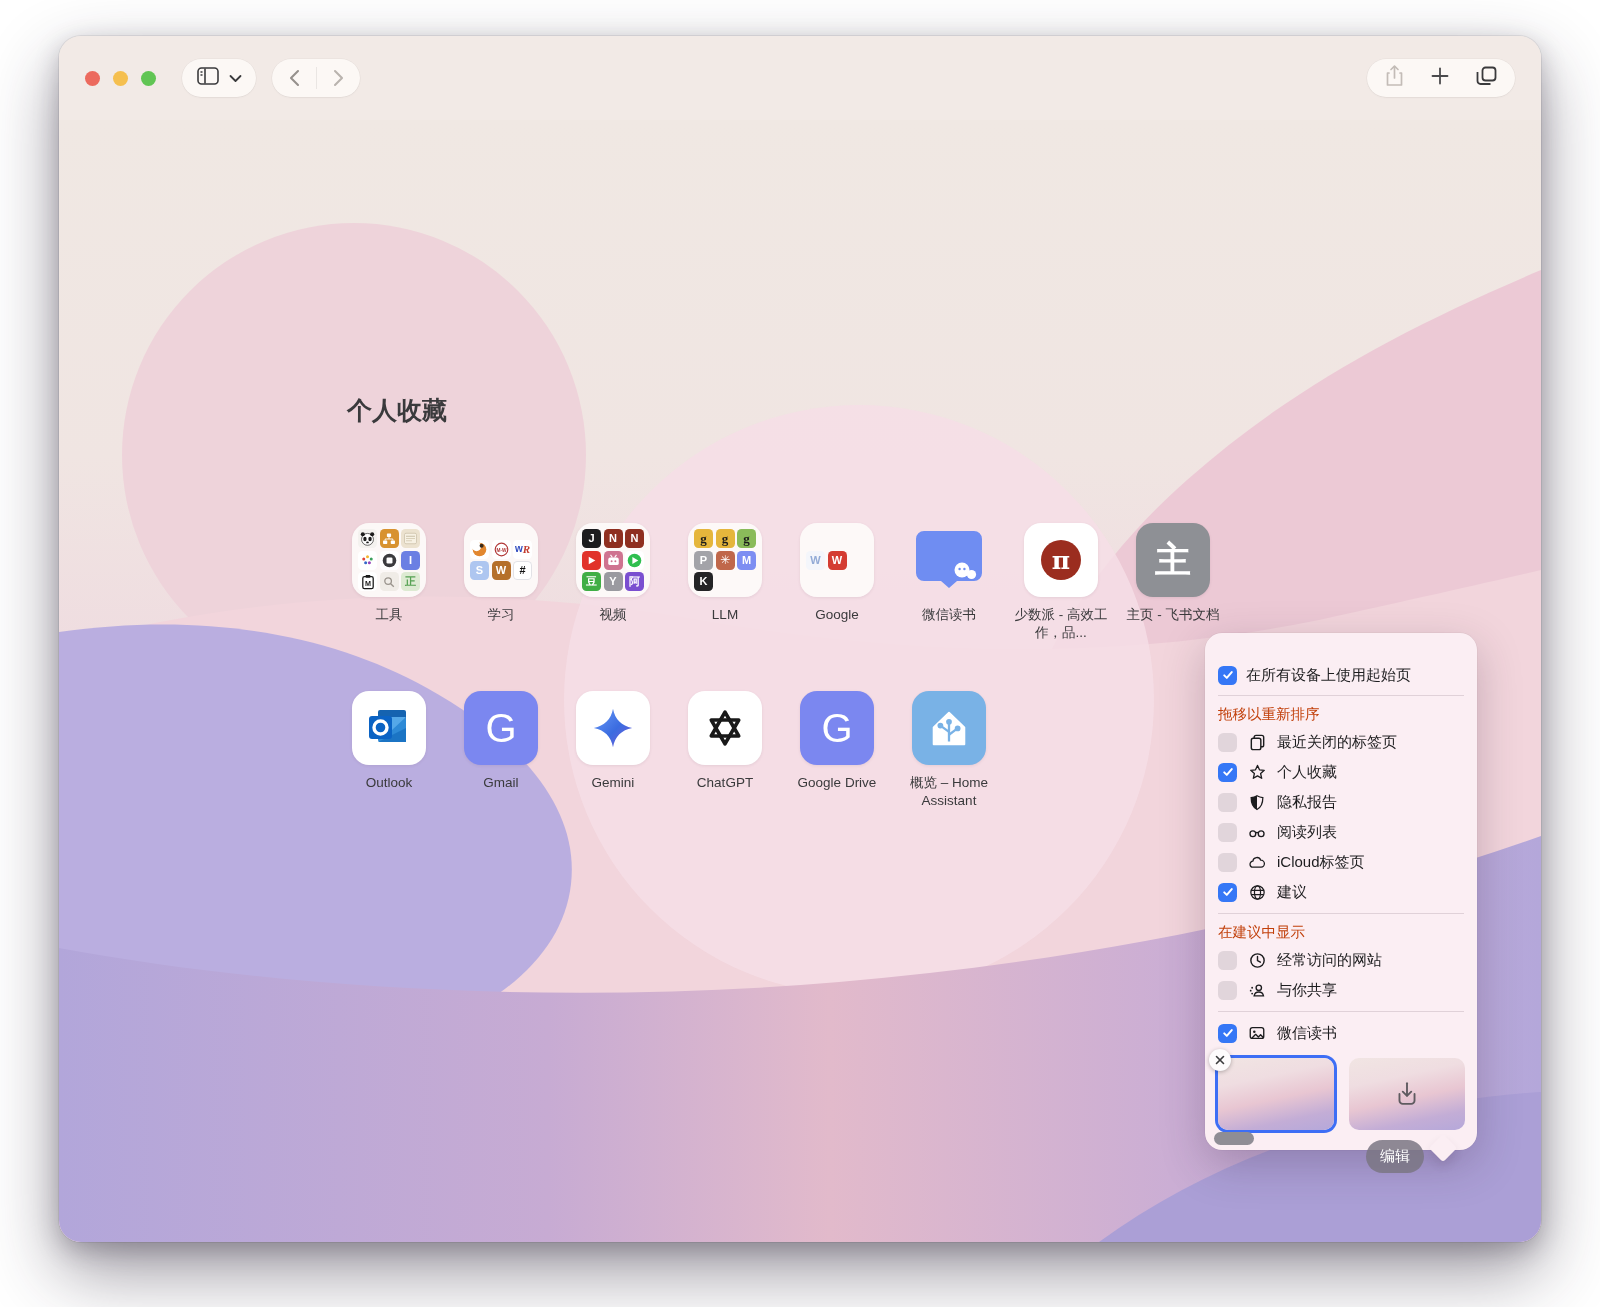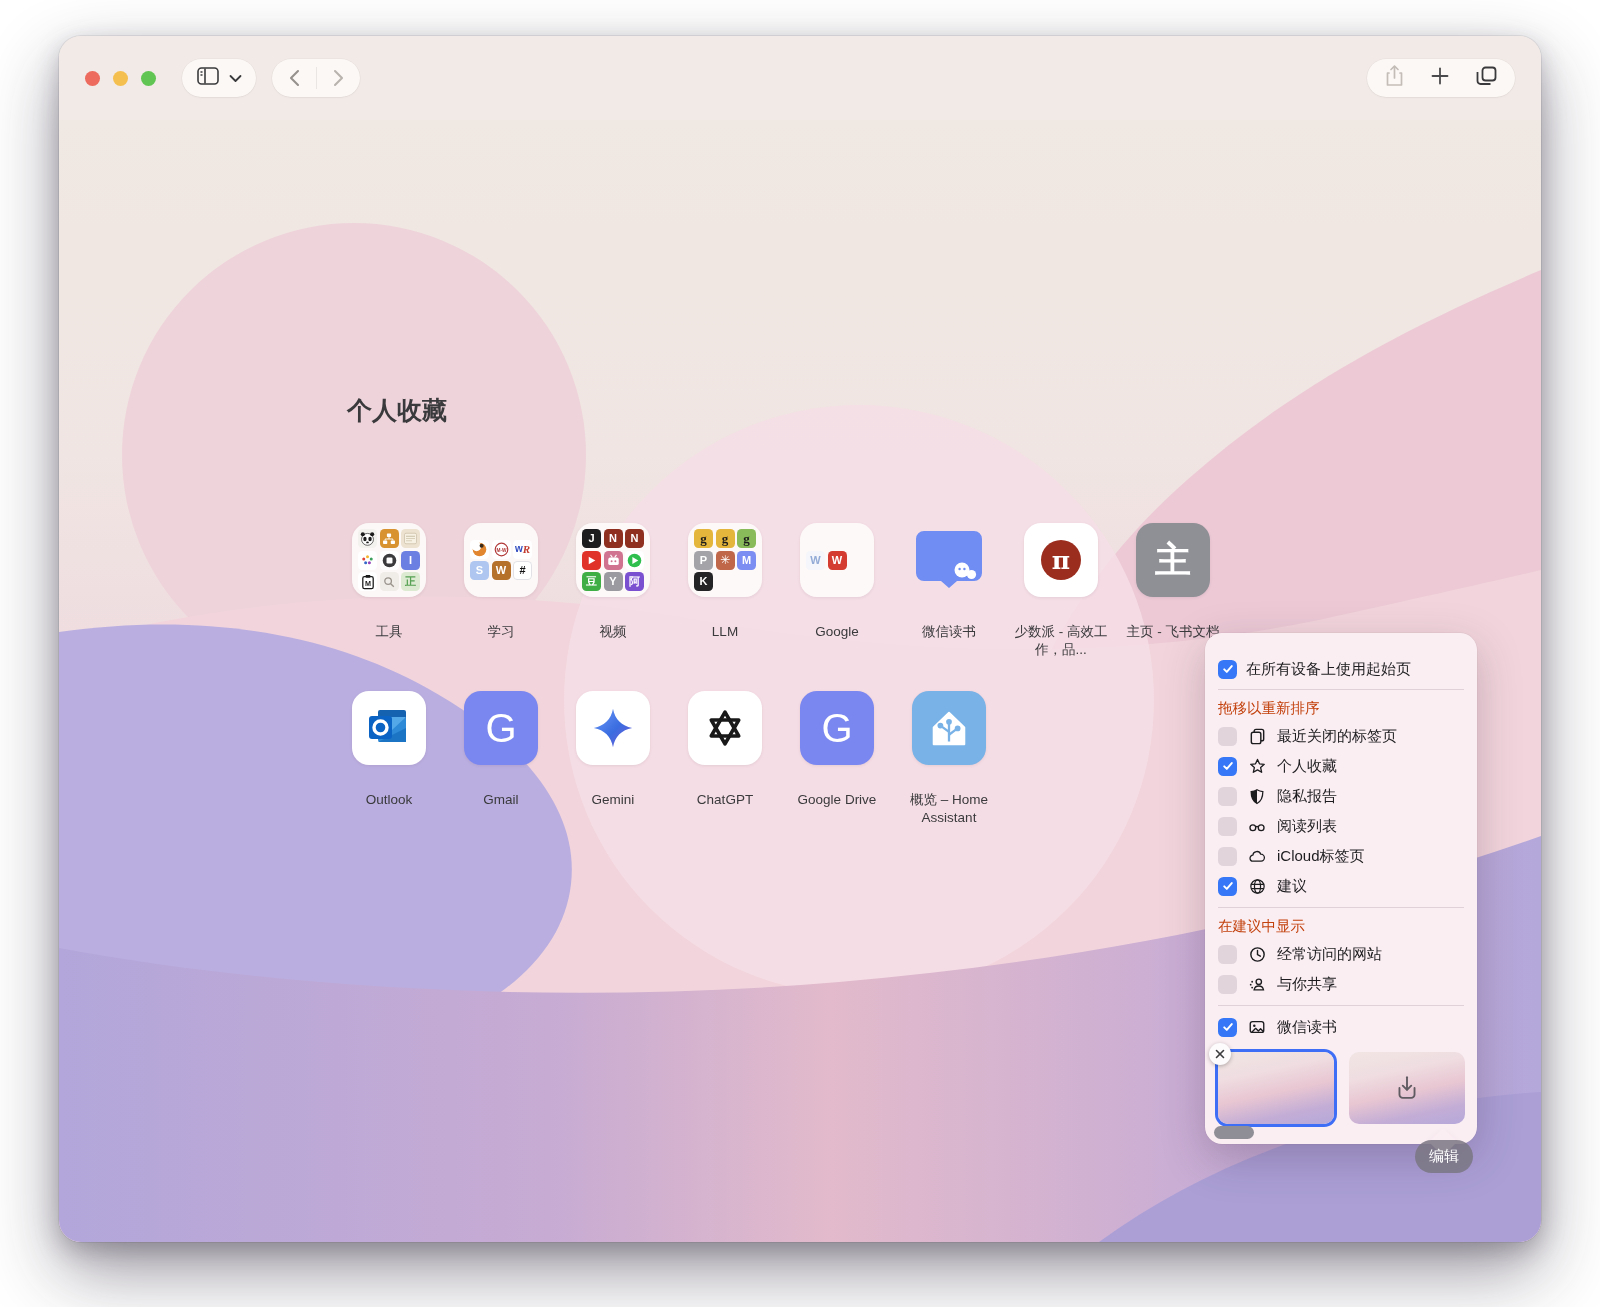--- a/index.html
+++ b/index.html
@@ -36,25 +36,25 @@
   .fav-row { position:absolute; display:flex; z-index:5; }
   .fav-item { width:112px; display:flex; flex-direction:column; align-items:center; cursor:default; }
   .tile { width:74px; height:74px; border-radius:17px; position:relative; flex:none;
     box-shadow:0 1px 3px rgba(90,60,80,.10); }
   .tile.folder { background:rgba(253,251,250,.92); display:grid; grid-template-columns:repeat(3,19px);
     grid-auto-rows:19px; gap:2.5px; place-content:center; }
   .tile.app { display:flex; align-items:center; justify-content:center; background:#fff; overflow:hidden; }
   .tile.bare { box-shadow:none; background:transparent; }
   .mini { width:19px; height:19px; border-radius:4.5px; display:flex; align-items:center; justify-content:center;
     font-size:11px; font-weight:700; color:#fff; overflow:hidden; line-height:1; }
-  .fav-label { margin-top:26px; font-size:13.5px; color:#3a3a3c; text-align:center; line-height:1.3; max-width:102px; }
+  .fav-label { margin-top:9px; font-size:13.5px; color:#3a3a3c; text-align:center; line-height:1.3; max-width:102px; }
 
   
   .popover { position:absolute; left:1146px; top:597px; width:272px; border-radius:17px;
-    background:#fbeef3; padding:22px 13px 20px; z-index:20;
+    background:#fbeef3; padding:28px 13px 20px; z-index:20;
     box-shadow:0 14px 44px rgba(60,30,60,.25), 0 0 0 .5px rgba(0,0,0,.06); }
   .pop-tail { position:absolute; bottom:-8px; left:228px; width:20px; height:20px; background:#fbeef3;
     transform:rotate(45deg); border-radius:3px; z-index:-1; box-shadow:4px 4px 10px rgba(60,30,60,.12); }
   .pop-row { display:flex; align-items:center; height:30px; gap:9px; font-size:15px; color:#1d1d1f; }
   .pop-row.first { height:28px; }
   .pop-label { white-space:nowrap; }
   .checkbox { width:19px; height:19px; border-radius:5.5px; flex:none; display:flex; align-items:center; justify-content:center; }
   .checkbox.on { background:#3577f6; }
   .checkbox.off { background:rgba(125,115,125,.20); }
   .pop-icon { width:22px; height:20px; flex:none; display:flex; align-items:center; justify-content:center; }
@@ -62,21 +62,21 @@
   .pop-hint { font-size:14.5px; color:#c2410c; height:25px; display:flex; align-items:center; }
   .thumbs { display:flex; gap:15px; margin-top:10px; }
   .thumb { width:116px; height:72px; border-radius:10px; position:relative; flex:none;
     background:linear-gradient(168deg,#f1e5e3 0%,#efdde1 30%,#e8c6d2 55%,#c3add6 80%,#b5a8da 100%); }
   .thumb.selected { box-shadow:0 0 0 3px #3d6ef5; }
   .thumb-close { position:absolute; left:-9px; top:-9px; width:22px; height:22px; border-radius:50%;
     background:#fdfbfc; box-shadow:0 1px 4px rgba(0,0,0,.28); display:flex; align-items:center; justify-content:center; }
   .thumb-dl { position:absolute; inset:0; display:flex; align-items:center; justify-content:center; }
   .scroll-pill { position:absolute; left:9px; bottom:5px; width:40px; height:13px; border-radius:7px; background:#8f8d95; }
 
-  .edit-btn { position:absolute; left:1356px; top:1104px; height:33px; padding:0 14px; border-radius:17px;
+  .edit-btn { position:absolute; left:1307px; top:1104px; height:33px; padding:0 14px; border-radius:17px;
     background:rgba(122,118,130,.85); color:#fff; font-size:15px; display:flex; align-items:center; z-index:21; }
 </style>
 </head>
 <body>
 
 <div class="stage">
   <div class="window">
 
     <div class="toolbar">
       <div class="traffic">

